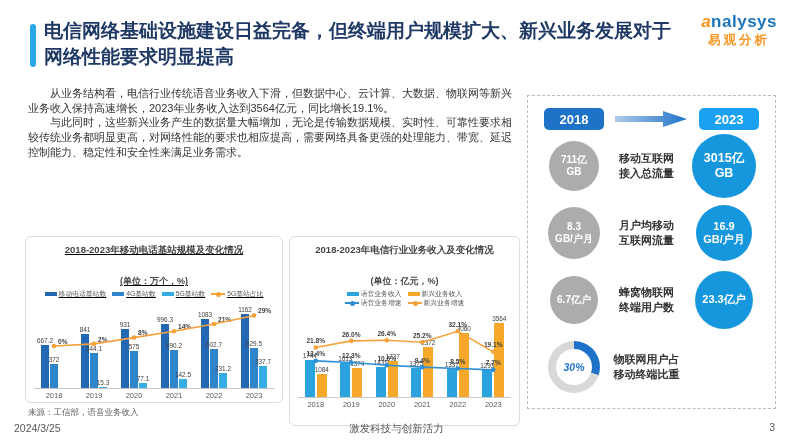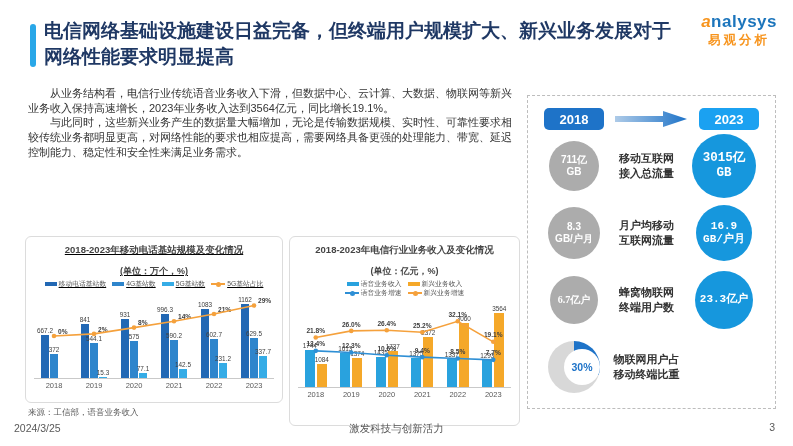--- a/index.html
+++ b/index.html
@@ -15,21 +15,21 @@
   .logo-swirl{color:#F7941D;font-style:italic;}
   .logo-cn{font-size:12.5px;color:#F7941D;letter-spacing:3px;margin-top:0px;font-weight:bold;}
   
   .body-text{left:28px;top:86px;width:484px;}
   .body-text p{margin:0;text-indent:2em;font-size:11px;line-height:1.34;color:#333;text-align:justify;}
   
   .card{border:1px solid #DCDCDC;border-radius:6px;background:#fff;box-sizing:border-box;padding:7px 8px 0 8px;}
   .card1{left:25px;top:236px;width:258px;height:167px;text-decoration:underline;}
   .card2{left:289px;top:236px;width:231px;height:190px;}
   .chart-title{font-size:9.5px;font-weight:bold;color:#444;text-align:center;}
-  .chart-unit{font-size:9px;color:#444;text-align:center;margin-top:8px;font-weight:bold;}
+  .chart-unit{font-size:9px;color:#444;text-align:center;margin-top:18px;font-weight:bold;}
   .legend{display:flex;justify-content:center;align-items:center;flex-wrap:wrap;margin-top:3px;
           font-size:6.8px;color:#555;column-gap:6px;row-gap:2px;line-height:1;}
   .legend-item{display:flex;align-items:center;gap:2px;white-space:nowrap;}
   .sw-bar{display:inline-block;width:12px;height:4px;}
   .sw-line{display:inline-block;width:14px;height:2px;position:relative;}
   .sw-line i{position:absolute;left:5px;top:-1.5px;width:5px;height:5px;border-radius:50%;display:block;}
   .plot{position:relative;margin-top:4px;height:106px;overflow:visible;}
   .baseline{position:absolute;left:0;height:1px;background:#C9C9C9;}
   .bar{position:absolute;}
   .bar-label{position:absolute;font-size:6.4px;color:#404040;transform:translateX(-50%);white-space:nowrap;}
@@ -46,26 +46,26 @@
          display:flex;flex-direction:column;padding:10px 8px 8px 8px;}
   .panel-header{display:flex;align-items:center;justify-content:space-between;padding:0 8px;height:26px;}
   .badge{width:60px;height:22px;border-radius:5px;color:#fff;font-size:13px;font-weight:bold;
          display:flex;align-items:center;justify-content:center;}
   .badge-from{background:#1E73C8;}
   .badge-to{background:#1BA1F1;}
   .prow{flex:1;display:grid;grid-template-columns:76px 1fr 86px;align-items:center;justify-items:center;}
   .circle{border-radius:50%;color:#fff;font-weight:bold;display:flex;flex-direction:column;
           align-items:center;justify-content:center;text-align:center;line-height:1.15;}
   .c-gray{background:#ACACAC;font-size:10px;}
-  .c-blue{background:#1697DD;font-size:11px;font-family:Liberation Mono, monospace;}
+  .c-blue{background:#1697DD;font-size:11px;}
   .c1f{width:50px;height:50px;} .c1t{width:64px;height:64px;font-size:12.5px;}
   .c2f{width:52px;height:52px;} .c2t{width:56px;height:56px;}
-  .c3f{width:48px;height:48px;font-family:Liberation Serif, serif;} .c3t{width:58px;height:58px;}
+  .c3f{width:48px;height:48px;} .c3t{width:58px;height:58px;}
   .metric-label{font-size:11px;font-weight:bold;color:#333;text-align:center;line-height:1.35;}
-  .donut{width:52px;height:52px;border-radius:50%;display:flex;align-items:center;justify-content:flex-end;}
+  .donut{width:52px;height:52px;border-radius:50%;display:flex;align-items:center;justify-content:center;font-style:italic;}
   .donut-hole{width:36px;height:36px;border-radius:50%;background:#fff;display:flex;align-items:center;
               justify-content:center;font-size:10.5px;font-weight:bold;}
   .donut-from-text{color:#1E73C8;} .donut-to-text{color:#29A7E8;}
 </style>
 </head>
 <body>
 
 <div>
 
   <div class="abs accent"></div>

